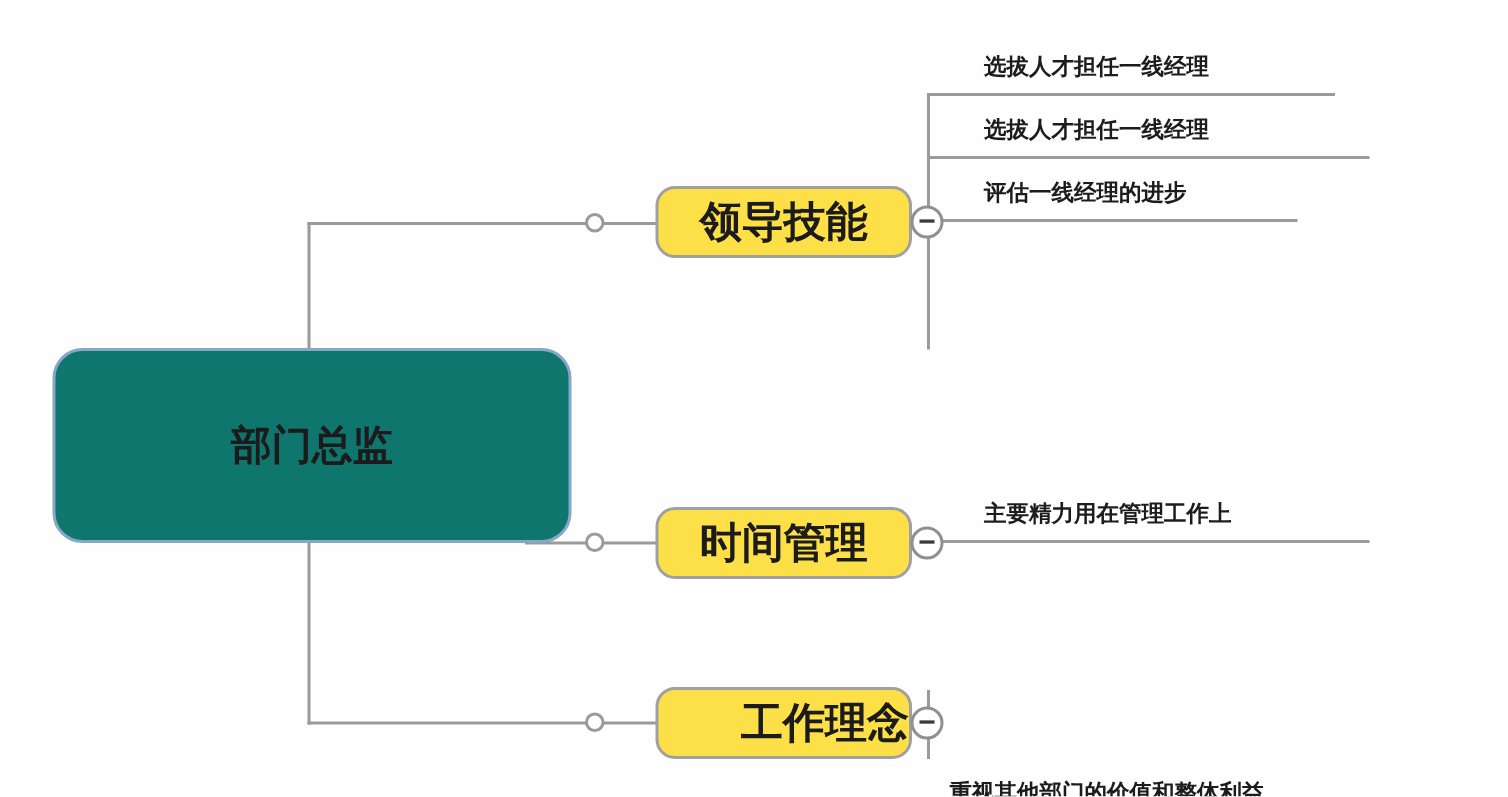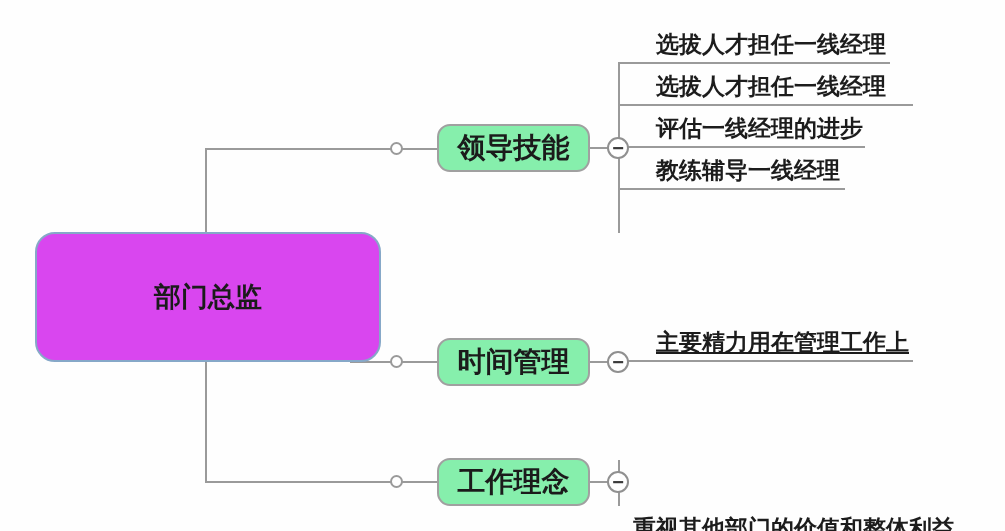--- a/index.html
+++ b/index.html
@@ -3,46 +3,46 @@
 <meta charset="utf-8">
 <style>
   html,body{margin:0;padding:0;background:#ffffff;}
   #canvas{
     position:relative;width:1005px;height:531px;background:#fefefe;overflow:hidden;
     font-family:"Liberation Sans","DejaVu Sans",sans-serif;
   }
   .line{position:absolute;background:#9a9a9a;z-index:1;}
   .root-node{
     position:absolute;left:35px;top:232px;width:346px;height:130px;
-    background:#d946ef;border:2px solid #86a8c8;border-radius:20px;
+    background:#0f766e;border:2px solid #86a8c8;border-radius:20px;
     box-sizing:border-box;display:flex;flex-direction:column;justify-content:center;
     align-items:center;z-index:3;
   }
   .root-node .t{font-size:27px;font-weight:bold;color:#1b1b1b;line-height:42px;white-space:nowrap;}
   .branch-node{
-    position:absolute;left:437px;width:153px;height:48px;
-    background:#86efac;border:2px solid #a0a0a0;border-radius:13px;
+    position:absolute;left:437px;width:171px;height:48px;
+    background:#fde047;border:2px solid #a0a0a0;border-radius:13px;
     box-sizing:border-box;display:flex;justify-content:center;align-items:center;z-index:3;
   }
   .branch-node .t{font-size:28px;font-weight:bold;color:#1b1b1b;white-space:nowrap;}
   .dot{
     position:absolute;width:13px;height:13px;border-radius:50%;
     background:#ffffff;border:2px solid #9a9a9a;box-sizing:border-box;z-index:2;
   }
   .collapse{
     position:absolute;width:22px;height:22px;border-radius:50%;
     background:#ffffff;border:2px solid #909090;box-sizing:border-box;z-index:4;
     display:flex;align-items:center;justify-content:center;
     font-size:20px;font-weight:bold;color:#3a3a3a;line-height:18px;cursor:pointer;
   }
   .leaf{
     position:absolute;height:36px;box-sizing:border-box;
     border-bottom:2px solid #9a9a9a;z-index:1;
     padding-left:37px;white-space:nowrap;
-    font-size:23px;font-weight:bold;color:#1c1c1c;line-height:33px;
+    font-size:15px;font-weight:bold;color:#1c1c1c;line-height:33px;
   }
 </style>
 </head>
 <body>
 
 <div id="canvas">
 
   <div class="line" style="left:205px;top:148px;width:2px;height:86px;"></div>
   <div class="line" style="left:205px;top:148px;width:233px;height:2px;"></div>
   <div class="line" style="left:350px;top:361px;width:88px;height:2px;"></div>
@@ -63,30 +63,29 @@
   <div class="root-node">
     <div class="t">部门总监</div>
   </div>
 
   <div class="branch-node" style="top:124px;">
     <div class="t">领导技能</div>
   </div>
   <div class="branch-node" style="top:338px;text-align:center;">
     <div class="t">时间管理</div>
   </div>
-  <div class="branch-node" style="top:458px;">
+  <div class="branch-node" style="top:458px;justify-content:flex-end;">
     <div class="t">工作理念</div>
   </div>
 
   <div class="leaf" style="left:619px;top:28px;width:271px;">选拔人才担任一线经理</div>
   <div class="leaf" style="left:619px;top:70px;width:294px;">选拔人才担任一线经理</div>
   <div class="leaf" style="left:619px;top:112px;width:246px;">评估一线经理的进步</div>
-  <div class="leaf" style="left:619px;top:154px;width:226px;">教练辅导一线经理</div>
 
-  <div class="leaf" style="left:619px;top:326px;width:294px;text-decoration:underline;">主要精力用在管理工作上</div>
+  <div class="leaf" style="left:619px;top:326px;width:294px;">主要精力用在管理工作上</div>
 
   <div class="leaf" style="left:596px;top:468px;width:359px;margin-top:44px;">重视其他部门的价值和整体利益</div>
 
   <div class="collapse" style="left:607px;top:137px;">
     <span>−</span>
   </div>
   <div class="collapse" style="left:607px;top:351px;">
     <span>−</span>
   </div>
   <div class="collapse" style="left:607px;top:471px;">

